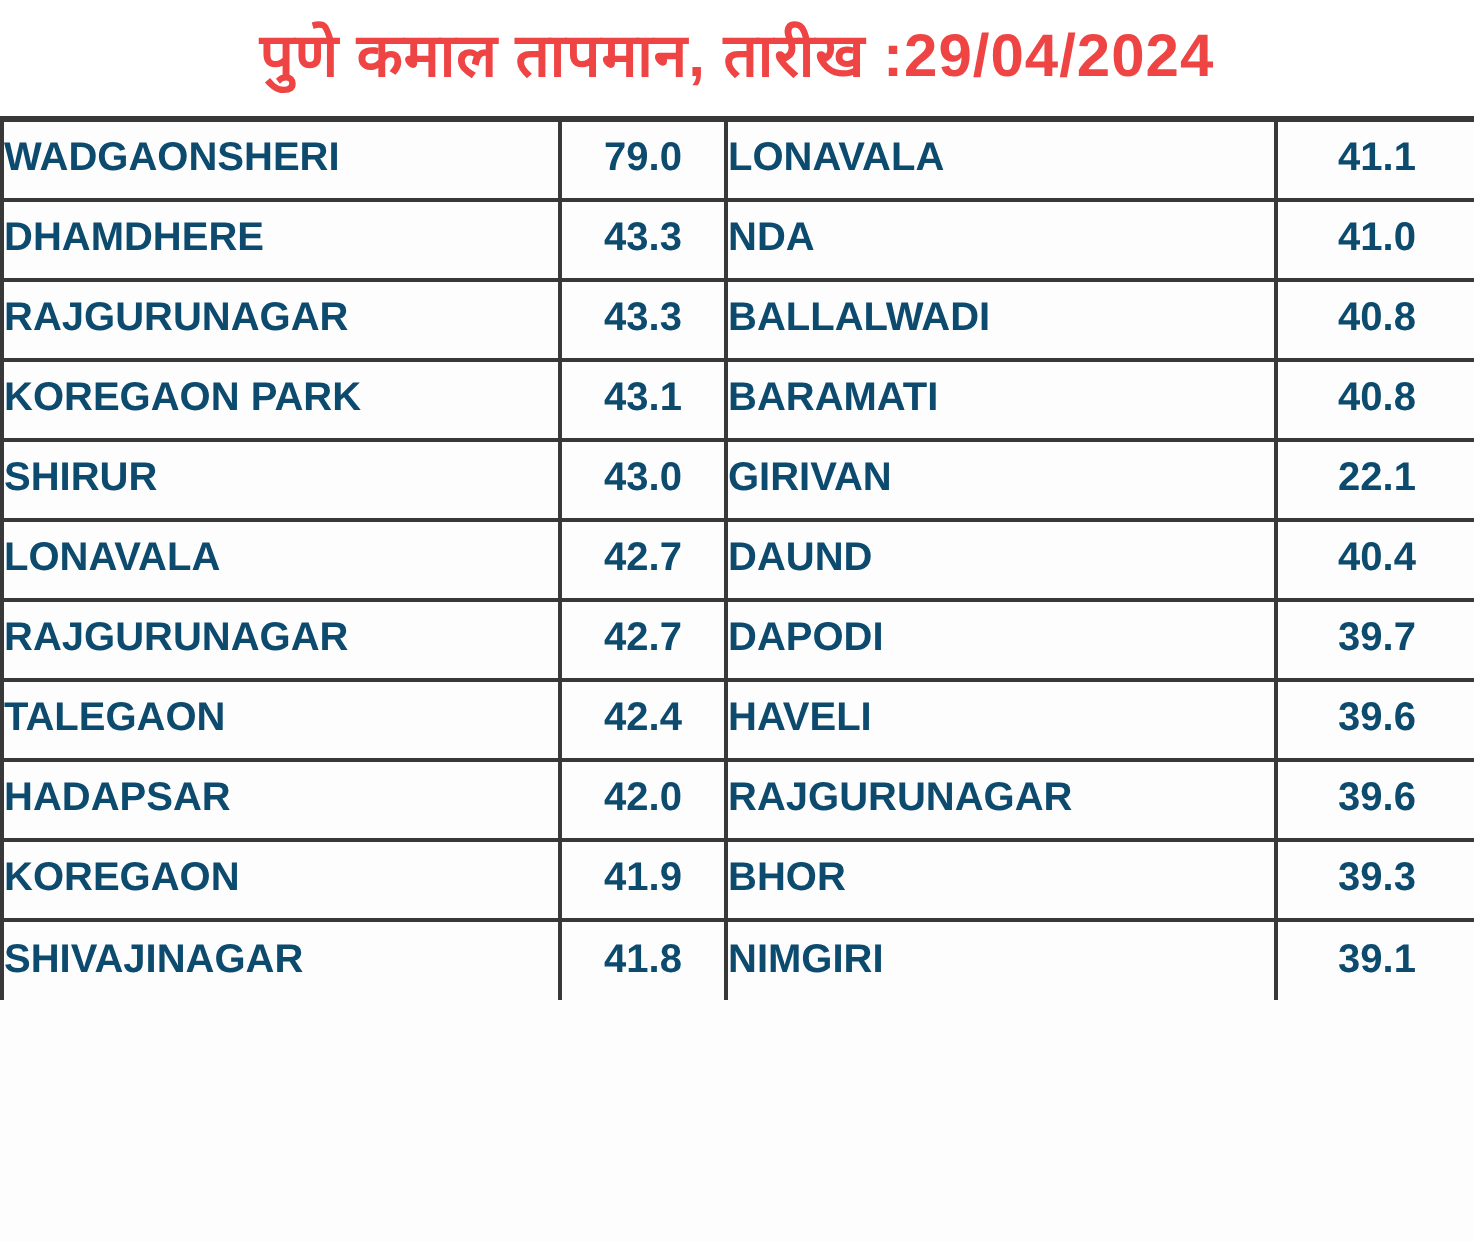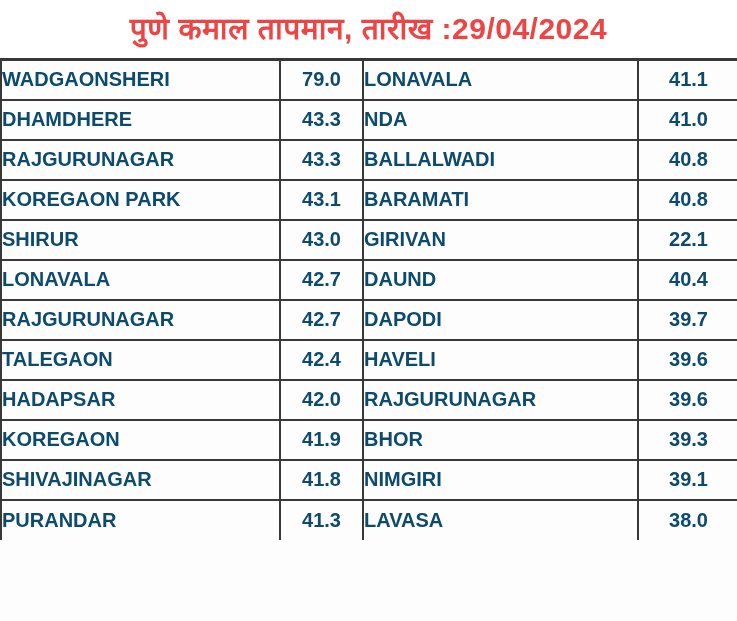--- a/index.html
+++ b/index.html
@@ -136,21 +136,15 @@
         <td class="temp mid">41.9</td>
         <td class="name">BHOR</td>
         <td class="temp">39.3</td>
       </tr>
       <tr>
         <td class="name">SHIVAJINAGAR</td>
         <td class="temp mid">41.8</td>
         <td class="name">NIMGIRI</td>
         <td class="temp">39.1</td>
       </tr>
-      <tr>
-        <td class="name">PURANDAR</td>
-        <td class="temp mid">41.3</td>
-        <td class="name">LAVASA</td>
-        <td class="temp">38.0</td>
-      </tr>
     </tbody>
   </table>
 </div>
 
 </body></html>

